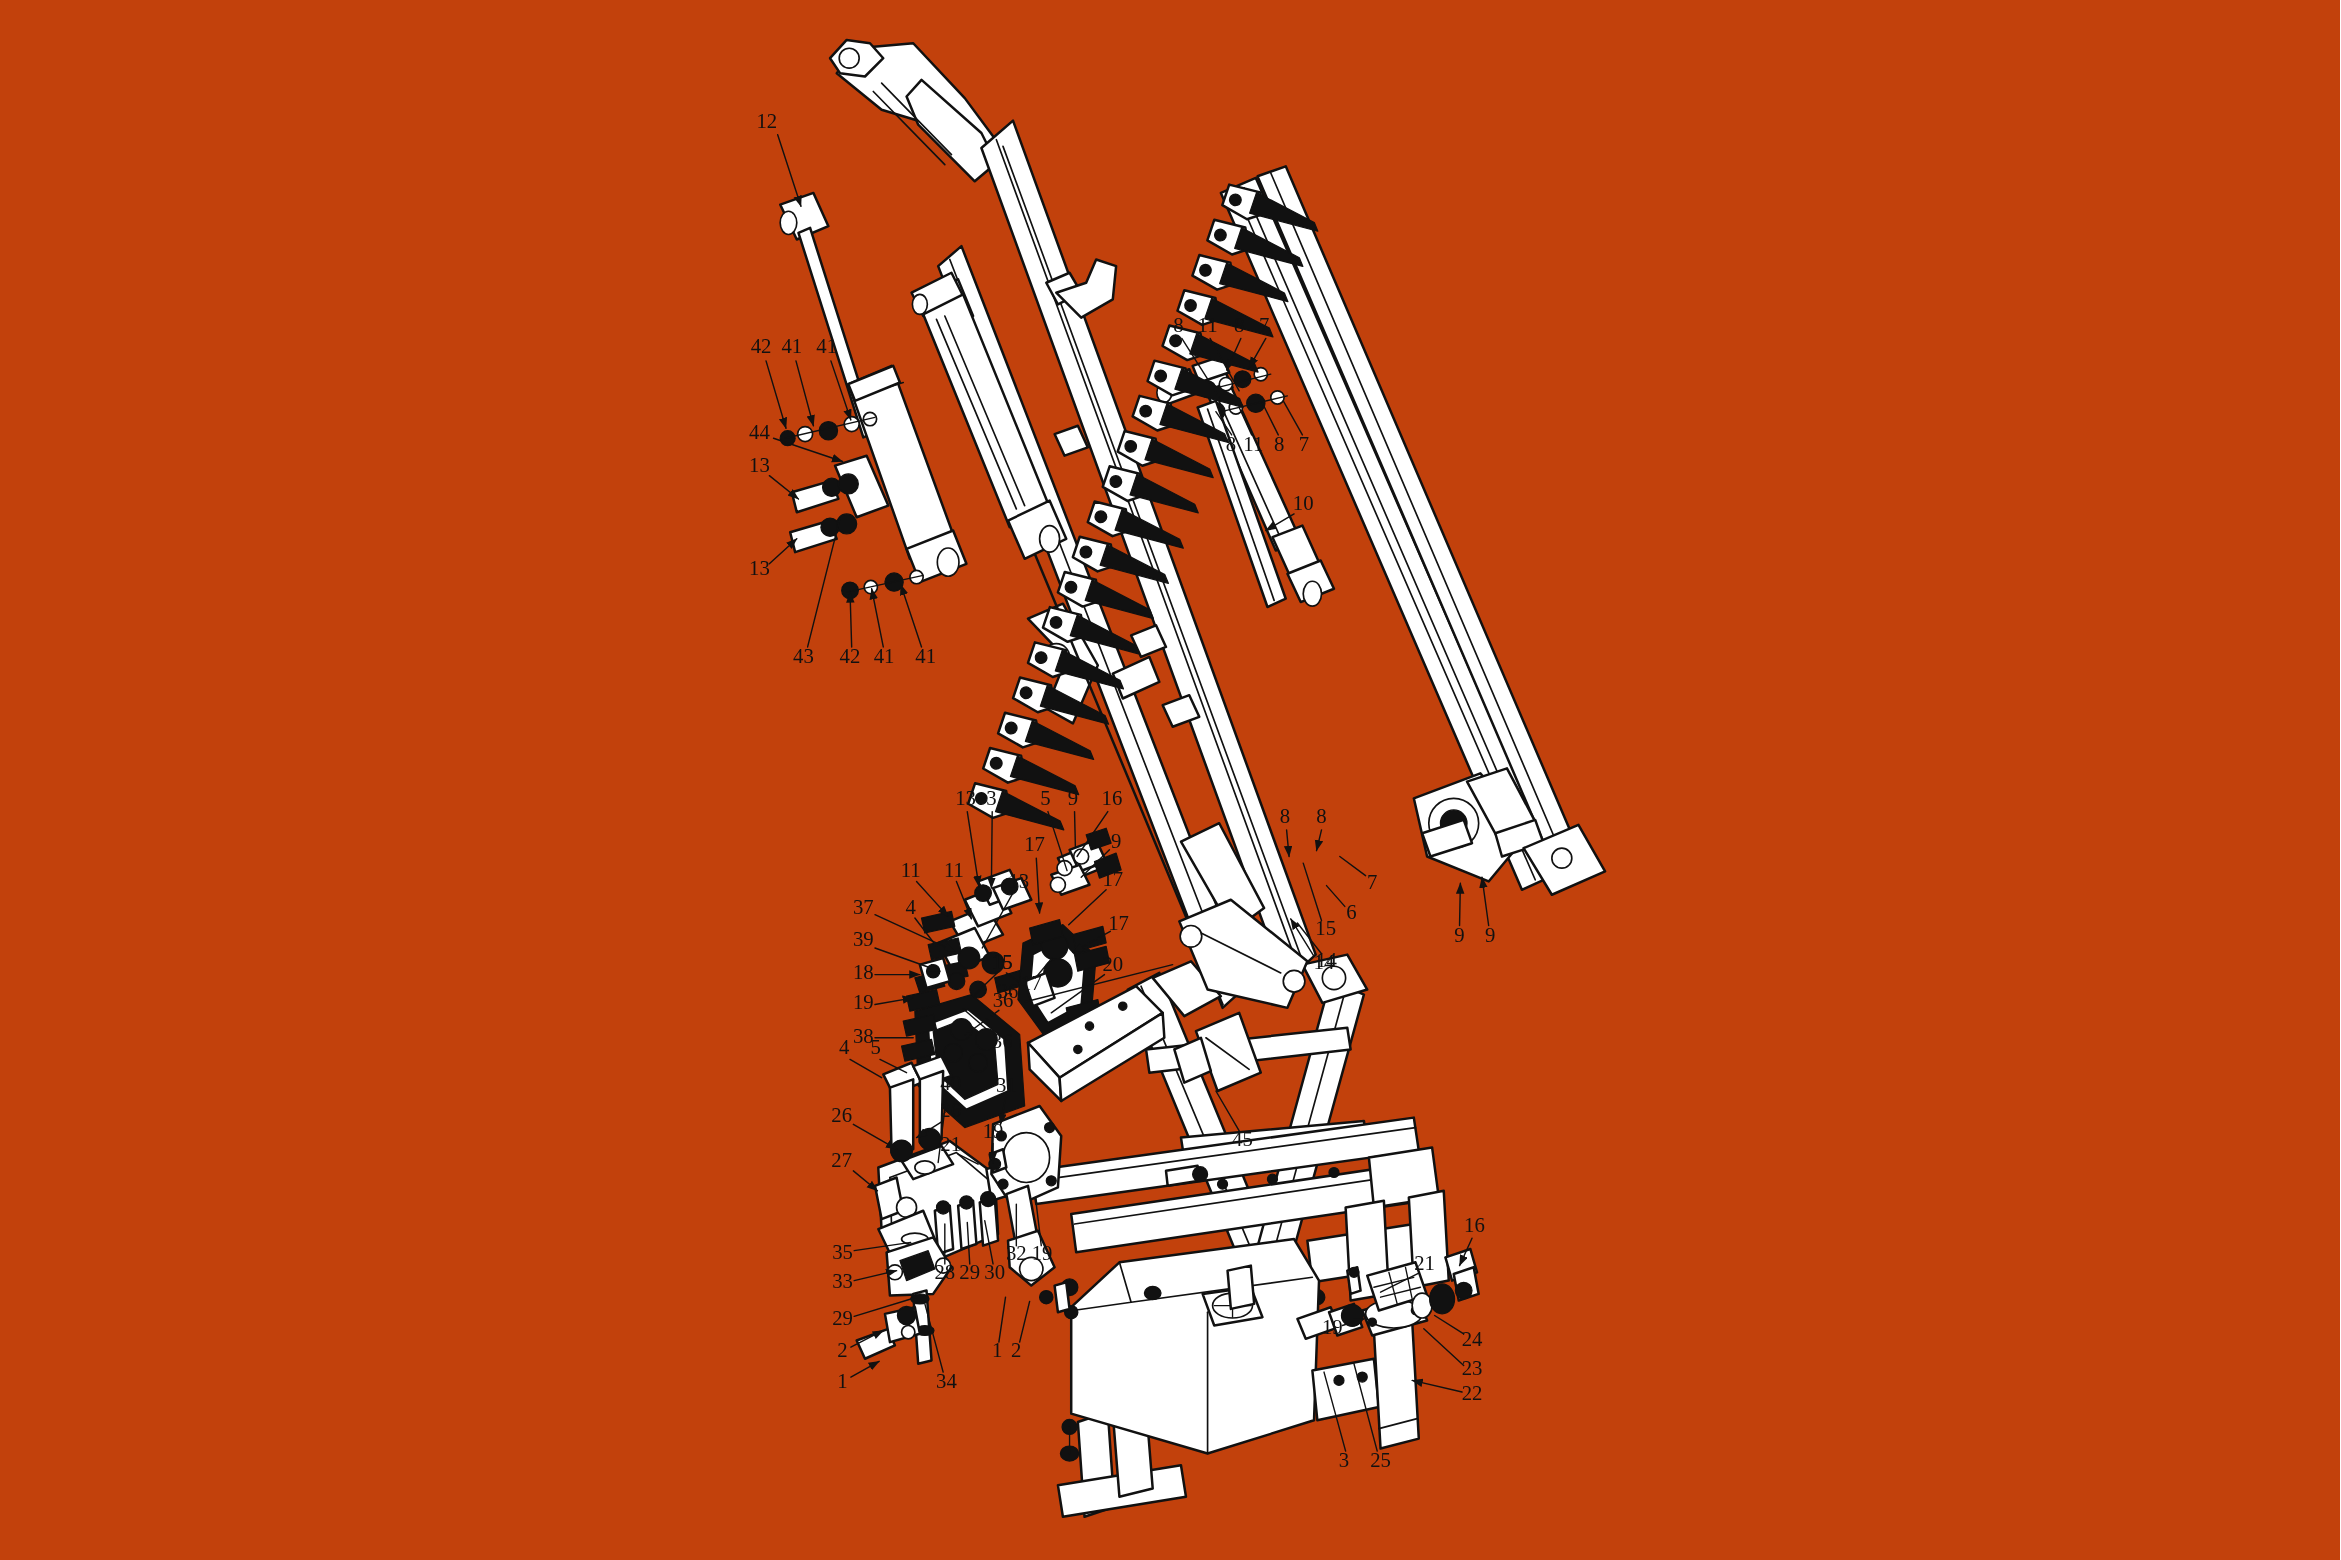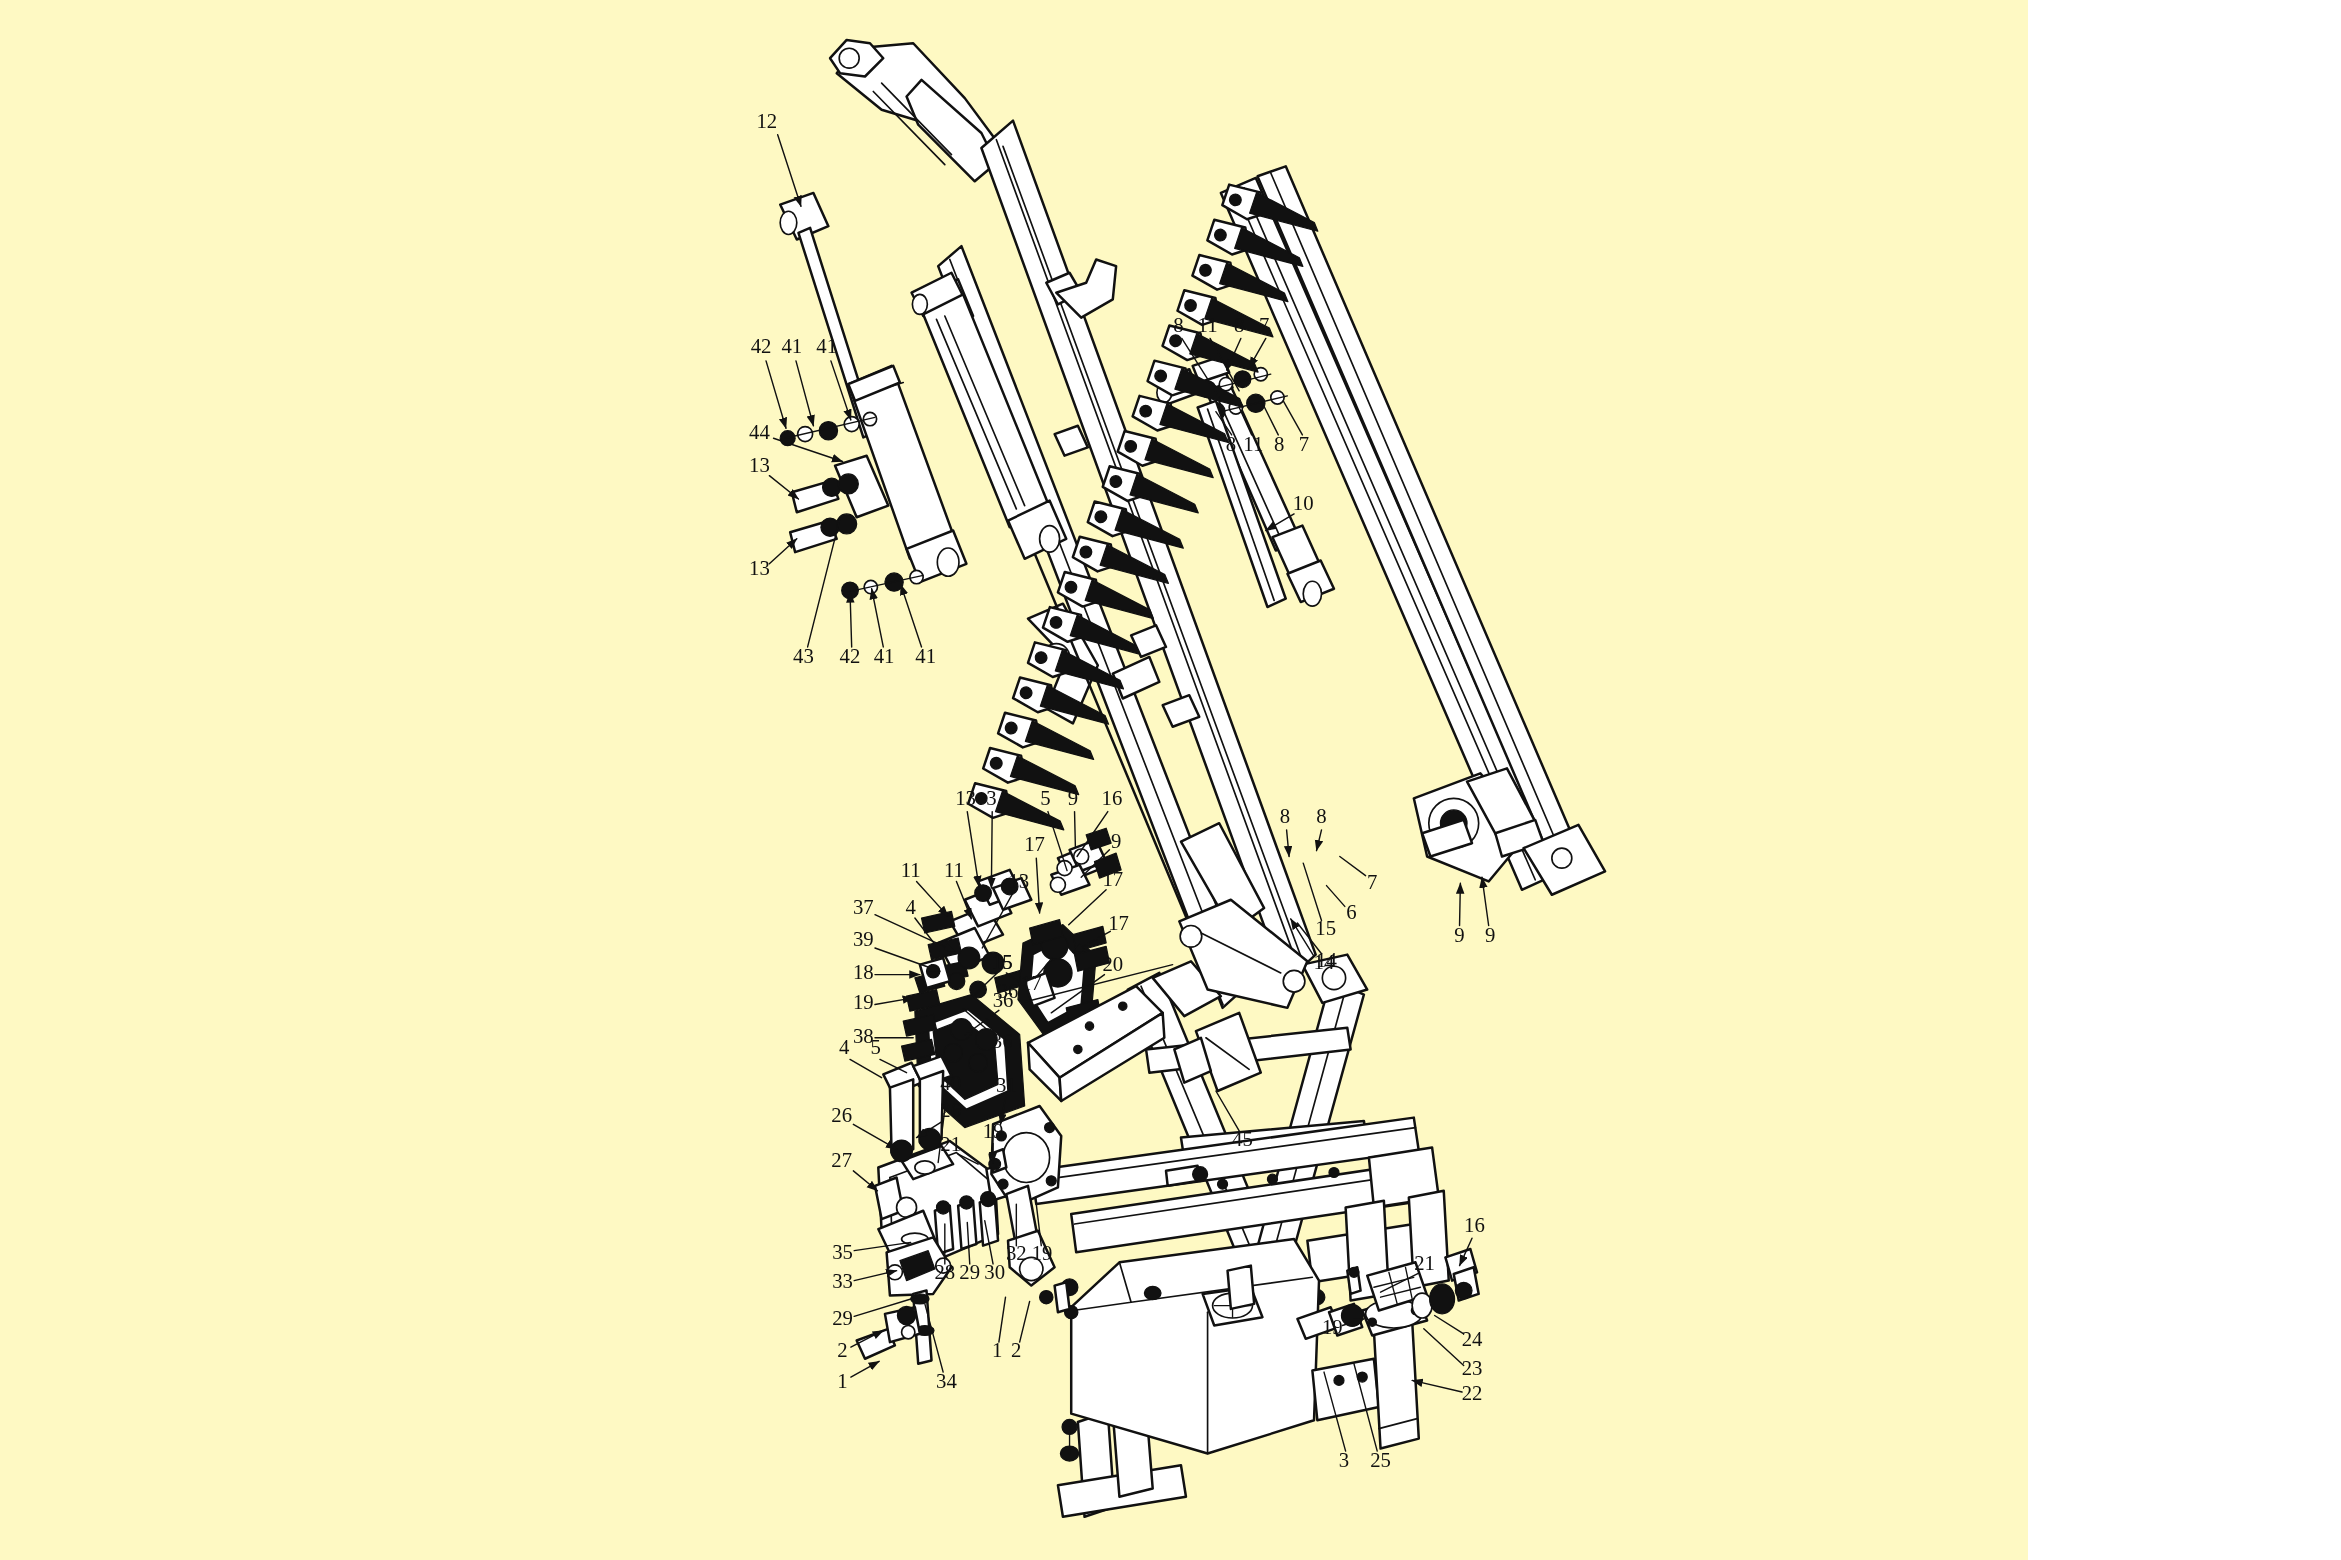--- a/index.html
+++ b/index.html
@@ -9,23 +9,23 @@
     background: #ffffff;
   }
   body {
     width: 2342px;
     height: 1560px;
     overflow: hidden;
     font-family: "Liberation Serif", "DejaVu Serif", serif;
   }
   #diagram-root {
     position: relative;
-    width: 2028px;
+    width: 2340px;
     height: 1560px;
-    background: #fef9c3;
+    background: #c2410c;
   }
   svg#parts-svg {
     position: absolute;
     left: 0; top: 0;
     width: 2342px;
     height: 1560px;
     display: block;
   }
   .ln { fill: none; stroke: #111111; stroke-width: 3; stroke-linecap: round; stroke-linejoin: round; }
   .ln-thin { fill: none; stroke: #111111; stroke-width: 2; stroke-linecap: round; stroke-linejoin: round; }

